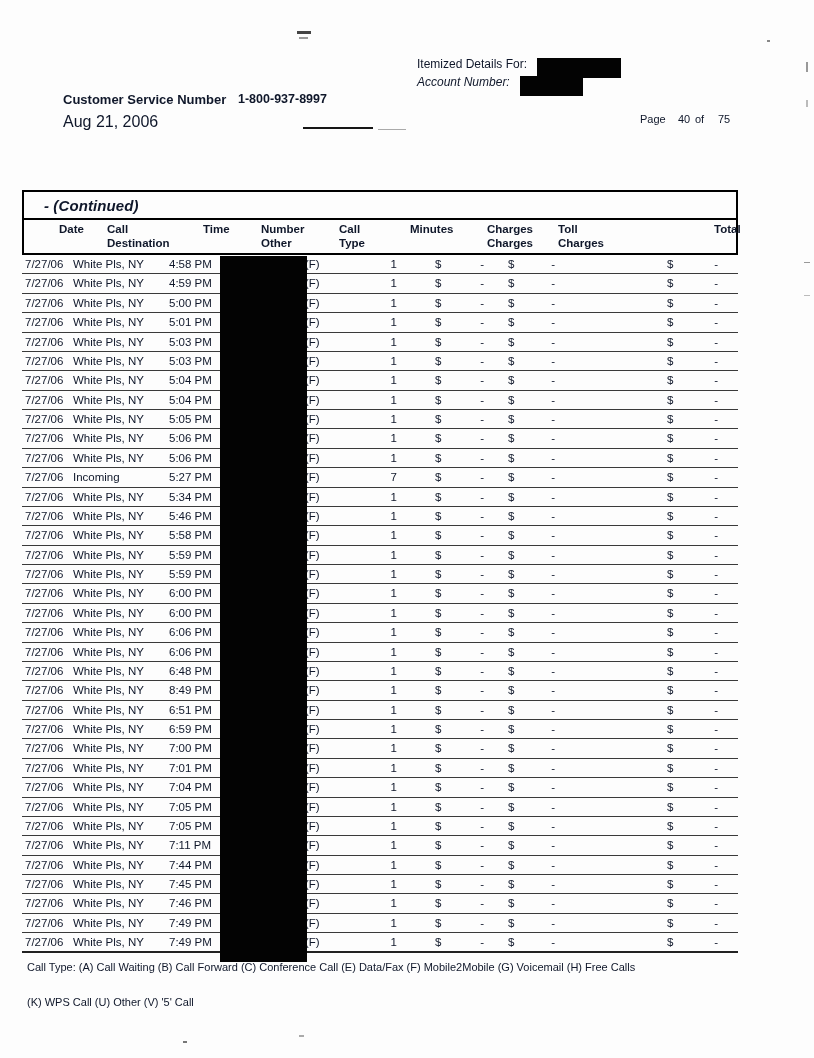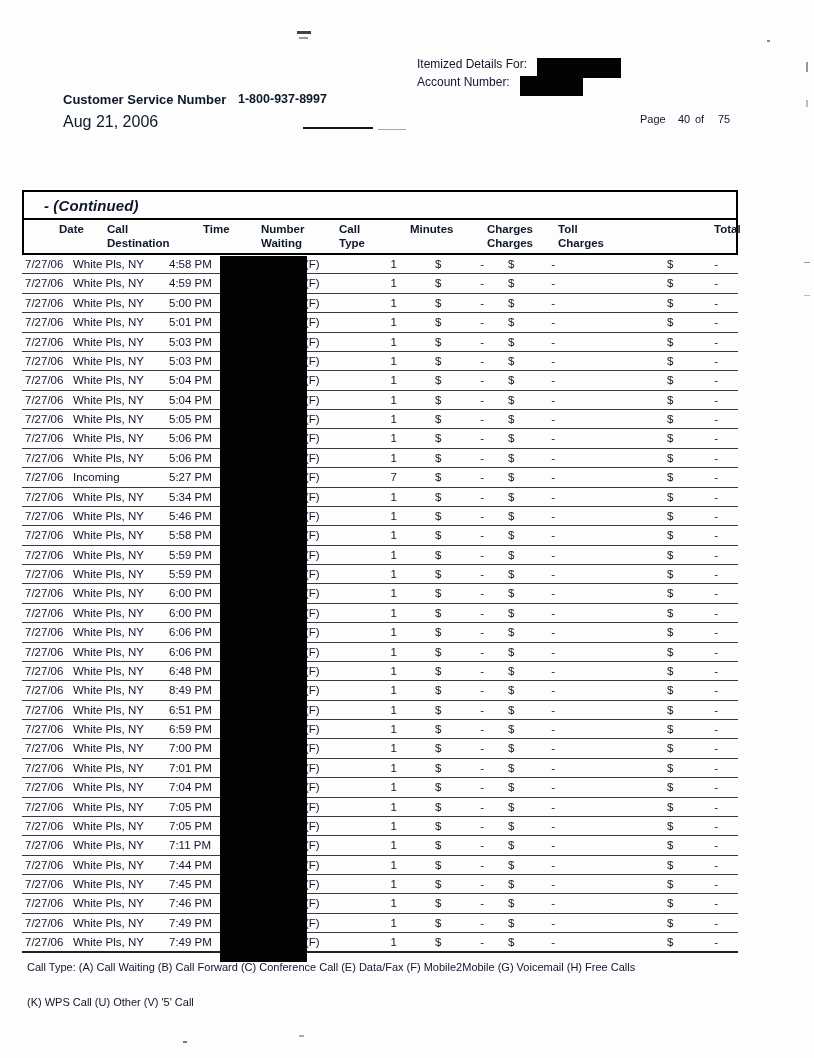--- a/index.html
+++ b/index.html
@@ -4,21 +4,21 @@
 <style>
   html,body{margin:0;padding:0;background:#e8e8e8;}
   .page{
     position:relative;width:814px;height:1058px;background:#fdfdfd;
     font-family:"Liberation Sans",sans-serif;color:#0f172a;overflow:hidden;
     margin:0 auto;
   }
   
   .lbl{position:absolute;font-size:12px;line-height:15px;white-space:nowrap;}
   .itemized-lbl{left:417px;top:57px;}
-  .account-lbl{left:417px;top:75px;}
+  .account-lbl{left:417px;top:75px;font-style:italic;}
   .cs-lbl{left:63px;top:92px;font-weight:bold;font-size:13px;}
   .cs-num{left:238px;top:92px;font-weight:bold;font-size:12.5px;}
   .stmt-date{left:63px;top:114px;font-size:16px;}
   .page-row{position:absolute;top:113px;left:640px;font-size:11px;}
   .page-row span{position:absolute;white-space:nowrap;}
   .pg-label{left:0;}
   .pg-num{left:38px;}
   .pg-of{left:55px;}
   .pg-total{left:78px;}
   .redact{position:absolute;background:#030303;}
@@ -120,21 +120,21 @@
       <div class="col-h ch-dest">
         <span>Call</span>
         <span>Destination</span>
       </div>
       <div class="col-h ch-time">
         <span>Time</span>
         <span></span>
       </div>
       <div class="col-h ch-number">
         <span>Number</span>
-        <span>Waiting</span>
+        <span>Other</span>
       </div>
       <div class="col-h ch-type">
         <span>Call</span>
         <span>Type</span>
       </div>
       <div class="col-h ch-min">
         <span>Minutes</span>
         <span></span>
       </div>
       <div class="col-h ch-air">

